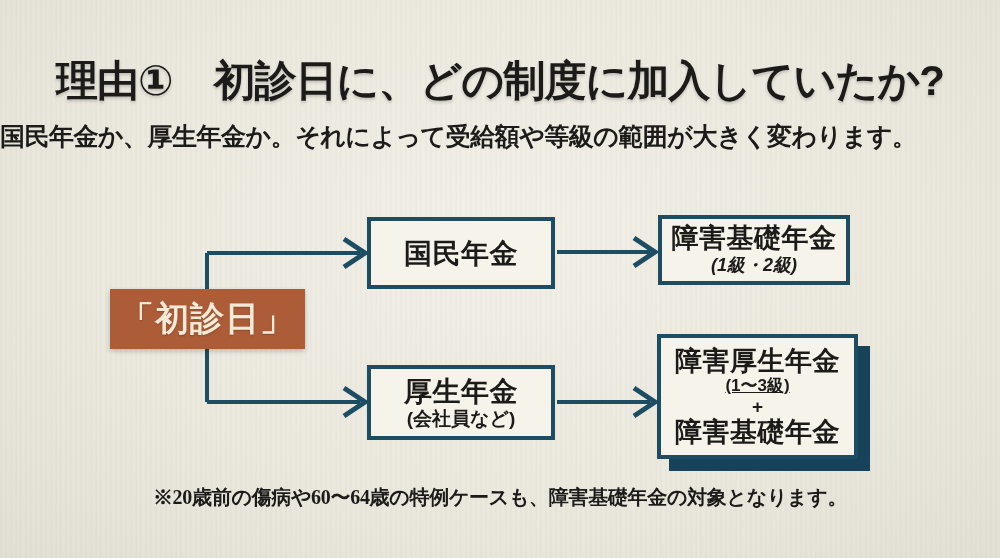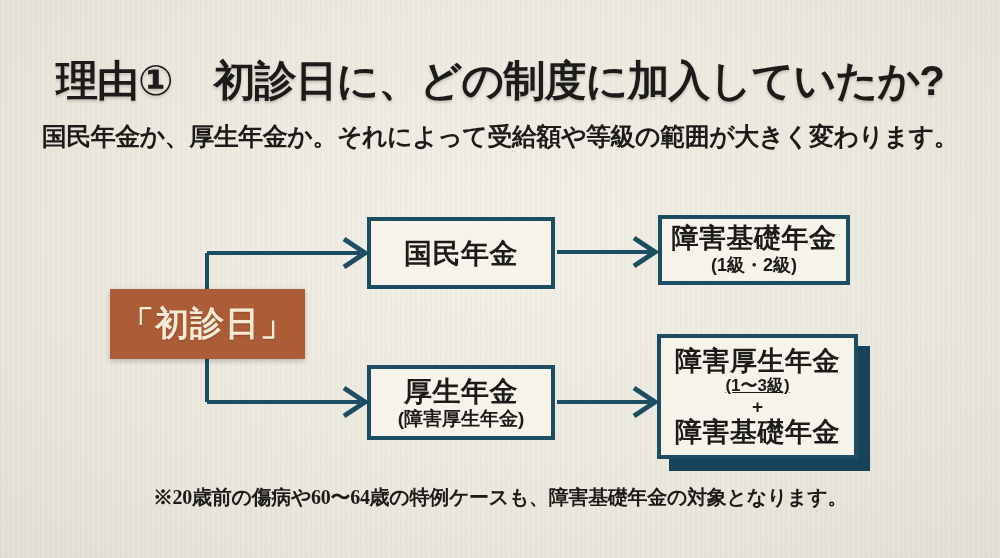--- a/index.html
+++ b/index.html
@@ -16,21 +16,21 @@
   }
   .title{
     position:absolute;top:57px;left:0;width:1000px;
     text-align:center;font-size:42px;line-height:1.12;font-weight:900;
     letter-spacing:-1px;color:var(--ink,#1c1b19);
     text-shadow:0 2px 3px rgba(0,0,0,0.18);
     white-space:nowrap;
   }
   .subtitle{
     position:absolute;top:121px;left:0;width:1000px;
-    text-align:center;font-size:25px;line-height:1.2;font-weight:700;
+    font-size:25px;line-height:1.2;font-weight:700;
     letter-spacing:-0.5px;color:var(--ink,#1c1b19);
     white-space:nowrap;
   }
   .footnote{
     position:absolute;top:484px;left:0;width:1000px;
     text-align:center;font-size:20px;font-weight:700;
     letter-spacing:-0.3px;color:var(--ink,#1c1b19);
     white-space:nowrap;
     font-family:Liberation Serif, serif;
   }
@@ -41,33 +41,33 @@
     position:absolute;box-sizing:border-box;
     background:var(--box-fill,#f5f3ea);
     border:4px solid var(--box-border,#1d4d63);
     display:flex;flex-direction:column;align-items:center;justify-content:center;
     text-align:center;color:var(--ink,#1c1b19);
   }
   .node .big{font-size:28px;font-weight:800;line-height:31px;letter-spacing:0.5px;white-space:nowrap;}
   .node .small{font-size:19px;font-weight:700;line-height:23px;white-space:nowrap;}
   .node .plus{font-size:19px;font-weight:800;line-height:21px;}
   #box-source{
-    left:110px;top:289px;width:195px;height:70px;
+    left:110px;top:289px;width:195px;height:60px;
     background:var(--accent-orange,#ad5c38);border:none;
     box-shadow:0 2px 5px rgba(0,0,0,0.22);
   }
   #box-source .src-label{
     font-size:34px;font-weight:800;letter-spacing:1px;
     color:var(--accent-orange-text,#f4ead6);white-space:nowrap;
     text-shadow:0 1px 2px rgba(0,0,0,0.2);
   }
   #box-national{left:367px;top:217px;width:188px;height:72px;}
   #box-basic{left:658px;top:215px;width:192px;height:70px;}
   #box-basic .big{font-size:27px;}
-  #box-basic .small{font-size:18px;}
+  #box-basic .small{font-size:18px;font-style:italic;}
   #box-employees{left:367px;top:365px;width:188px;height:75px;}
   #box-combined{
     left:657px;top:334px;width:201px;height:125px;
     box-shadow:12px 12px 0 var(--shadow,#16435a);
     align-items:center;
   }
   #box-combined .big{font-size:27px;line-height:30px;}
   #box-combined .small{font-size:17px;line-height:20px;text-decoration:underline;}
 </style>
 </head>
@@ -98,21 +98,21 @@
     <span class="big">国民年金</span>
   </div>
 
   <div class="node" id="box-basic">
     <span class="big">障害基礎年金</span>
     <span class="small">(1級・2級)</span>
   </div>
 
   <div class="node" id="box-employees">
     <span class="big">厚生年金</span>
-    <span class="small">(障害厚生年金)</span>
+    <span class="small">(会社員など)</span>
   </div>
 
   <div class="node" id="box-combined">
     <span class="big">障害厚生年金</span>
     <span class="small">(1〜3級)</span>
     <span class="plus">+</span>
     <span class="big">障害基礎年金</span>
   </div>
 
   <div class="footnote">※20歳前の傷病や60〜64歳の特例ケースも、障害基礎年金の対象となります。</div>

